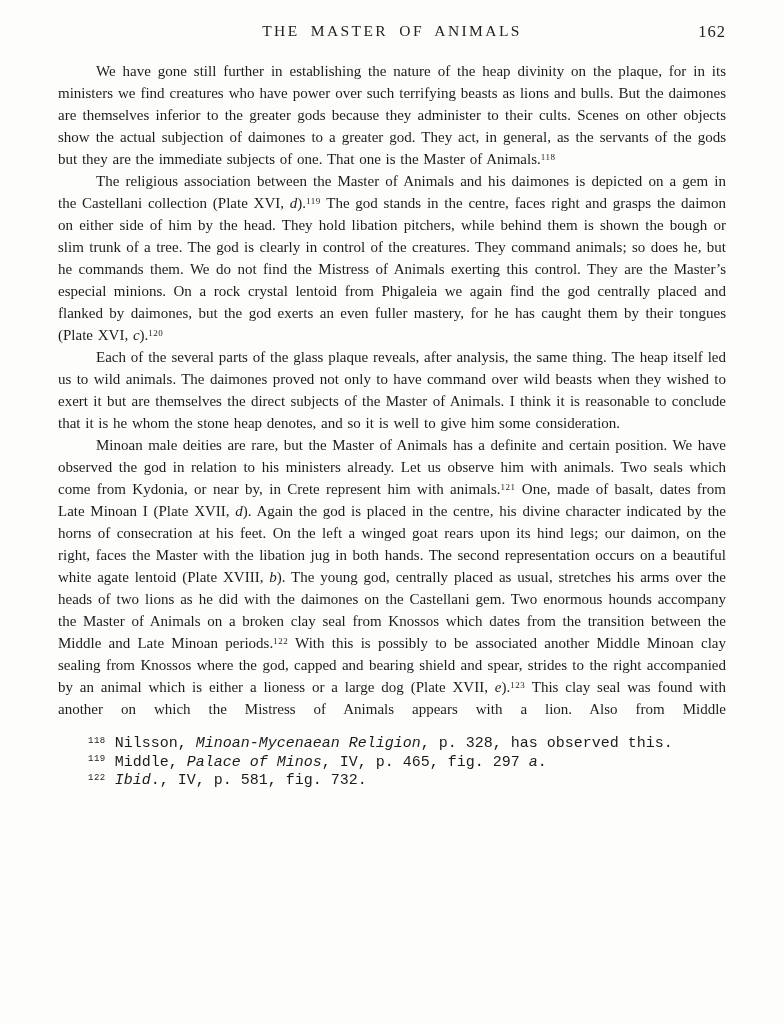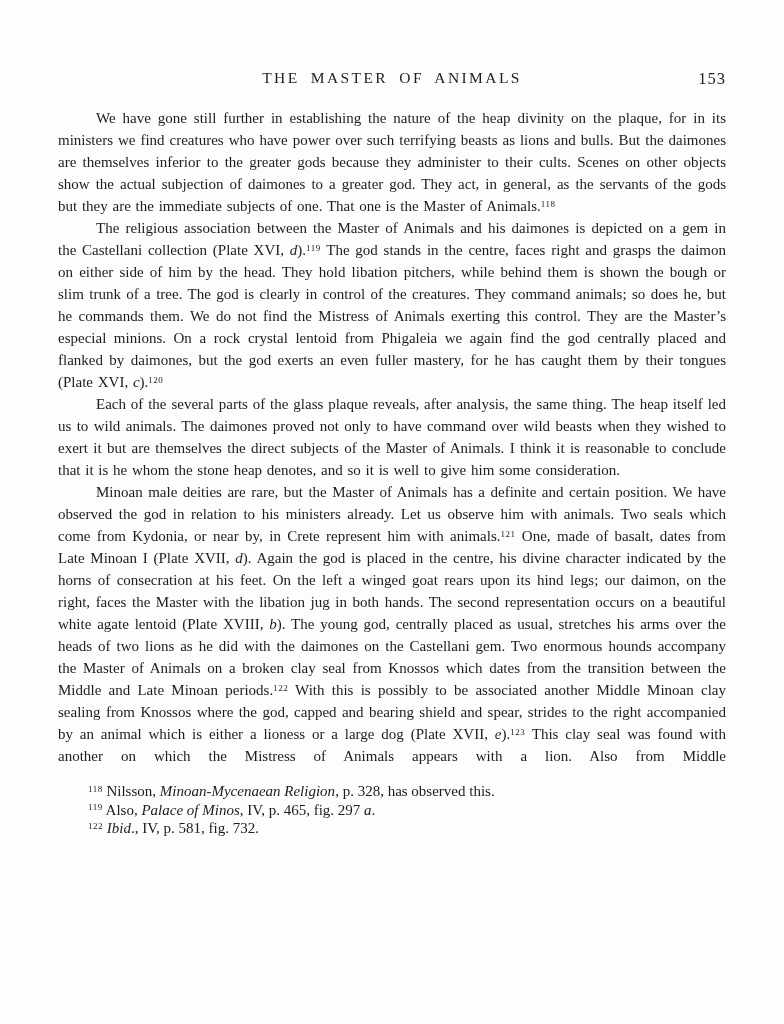--- a/index.html
+++ b/index.html
@@ -9,21 +9,21 @@
   }
   .page {
     position: relative;
     width: 784px;
     height: 1024px;
     background: #fdfdfc;
     color: #1c1c1c;
     font-family: "Liberation Serif", "DejaVu Serif", serif;
     overflow: hidden;
     box-sizing: border-box;
-    padding: 69px 58px 0 58px;
+    padding: 22px 58px 0 58px;
   }
   .page-header {
     position: relative;
     height: 20px;
     margin-bottom: 18px;
   }
   .running-title {
     margin: 0;
     text-align: center;
     font-size: 15.5px;
@@ -68,45 +68,46 @@
     margin-top: 15px;
     font-size: 15px;
     line-height: 18.5px;
   }
   .fn-row {
     display: flex;
     padding-left: 30px;
   }
   .fn-cell {
     white-space: nowrap;
+    font-family: Liberation Mono, monospace;
   }
   .fn-cell:first-child:not(:only-child) {
     flex: 0 0 332px;
   }
 </style>
 </head>
 <body>
 
 <div class="page">
   <header class="page-header">
     <h1 class="running-title">THE MASTER OF ANIMALS</h1>
-    <span class="page-number">153</span>
+    <span class="page-number">162</span>
   </header>
   <main class="page-body">
       <p class="para"><span>We have gone still further in establishing the nature of the heap divinity on the plaque, for in its ministers we find creatures who have power over such terrifying beasts as lions and bulls.  But the daimones are themselves inferior to the greater gods because they administer to their cults.  Scenes on other objects show the actual subjection of daimones to a greater god.  They act, in general, as the servants of the gods but they are the immediate subjects of one.  That one is the Master of Animals.</span><sup>118</sup></p>
       <p class="para"><span>The religious association between the Master of Animals and his daimones is depicted on a gem in the Castellani collection (Plate XVI, </span><span class="it">d</span><span>).</span><sup>119</sup><span>  The god stands in the centre, faces right and grasps the daimon on either side of him by the head.  They hold libation pitchers, while behind them is shown the bough or slim trunk of a tree.  The god is clearly in control of the creatures.  They command animals; so does he, but he commands them.  We do not find the Mistress of Animals exerting this control.  They are the Master’s especial minions.  On a rock crystal lentoid from Phigaleia we again find the god centrally placed and flanked by daimones, but the god exerts an even fuller mastery, for he has caught them by their tongues (Plate XVI, </span><span class="it">c</span><span>).</span><sup>120</sup></p>
       <p class="para"><span>Each of the several parts of the glass plaque reveals, after analysis, the same thing.  The heap itself led us to wild animals.  The daimones proved not only to have command over wild beasts when they wished to exert it but are themselves the direct subjects of the Master of Animals.  I think it is reasonable to conclude that it is he whom the stone heap denotes, and so it is well to give him some consideration.</span></p>
       <p class="para last"><span>Minoan male deities are rare, but the Master of Animals has a definite and certain position.  We have observed the god in relation to his ministers already.  Let us observe him with animals.  Two seals which come from Kydonia, or near by, in Crete represent him with animals.</span><sup>121</sup><span>  One, made of basalt, dates from Late Minoan I (Plate XVII, </span><span class="it">d</span><span>).  Again the god is placed in the centre, his divine character indicated by the horns of consecration at his feet.  On the left a winged goat rears upon its hind legs; our daimon, on the right, faces the Master with the libation jug in both hands.  The second representation occurs on a beautiful white agate lentoid (Plate XVIII, </span><span class="it">b</span><span>).  The young god, centrally placed as usual, stretches his arms over the heads of two lions as he did with the daimones on the Castellani gem.  Two enormous hounds accompany the Master of Animals on a broken clay seal from Knossos which dates from the transition between the Middle and Late Minoan periods.</span><sup>122</sup><span>  With this is possibly to be associated another Middle Minoan clay sealing from Knossos where the god, capped and bearing shield and spear, strides to the right accompanied by an animal which is either a lioness or a large dog (Plate XVII, </span><span class="it">e</span><span>).</span><sup>123</sup><span>  This clay seal was found with another on which the Mistress of Animals appears with a lion.  Also from Middle</span></p>
     </main>
   <footer class="footnotes">
       <div class="fn-row">
         <span class="fn-cell"><sup>118</sup><span> Nilsson, </span><span class="it">Minoan-Mycenaean Religion</span><span>, p. 328, has observed this.</span></span>
       </div>
       <div class="fn-row">
-        <span class="fn-cell"><sup>119</sup><span> Also, </span><span class="it">Palace of Minos</span><span>, IV, p. 465, fig. 297 </span><span class="it">a</span><span>.</span></span>
+        <span class="fn-cell"><sup>119</sup><span> Middle, </span><span class="it">Palace of Minos</span><span>, IV, p. 465, fig. 297 </span><span class="it">a</span><span>.</span></span>
       </div>
       <div class="fn-row">
         <span class="fn-cell"><sup>122</sup><span> </span><span class="it">Ibid</span><span>., IV, p. 581, fig. 732.</span></span>
       </div>
       <div class="fn-row">
       </div>
     </footer>
 </div>
 
 </body></html>

